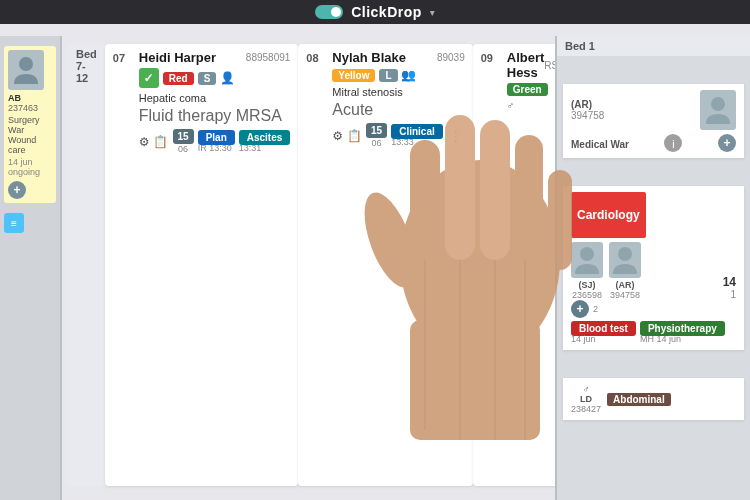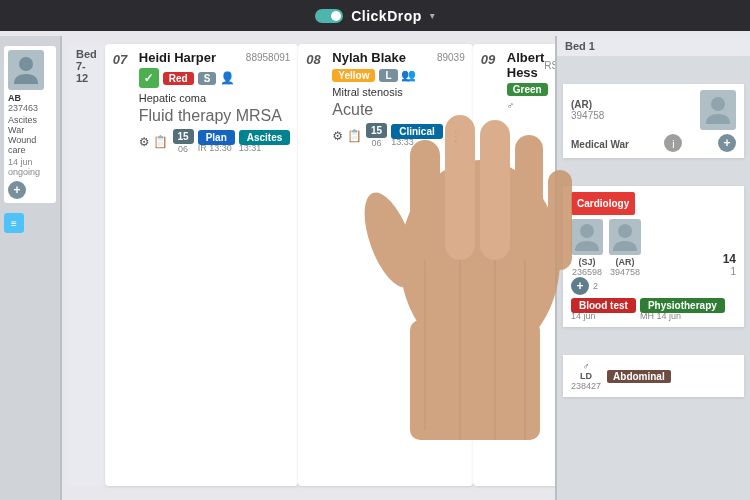--- a/index.html
+++ b/index.html
@@ -18,21 +18,21 @@
       height: 500px;
       background: #e8e8ec;
       position: relative;
       overflow: hidden;
     }
 
     
     .top-bar {
       position: absolute;
       top: 0; left: 0; right: 0;
-      height: 31px;
+      height: 24px;
       background: #2c2c30;
       display: flex;
       align-items: center;
       justify-content: center;
       z-index: 10;
     }
     .top-bar-center {
       display: flex;
       align-items: center;
       gap: 8px;
@@ -94,25 +94,24 @@
       font-weight: 700;
       color: #1a1a1a;
     }
 
     .patient-id {
       font-size: 10px;
       color: #888;
     }
 
     .bed-number {
-      font-size: 13px;
+      font-size: 11px;
       color: #555;
       font-weight: 600;
       min-width: 20px;
-      font-style: italic;
     }
 
     .tags-row {
       display: flex;
       align-items: center;
       gap: 4px;
       margin-bottom: 4px;
     }
 
     .tag {
@@ -257,21 +256,21 @@
       background: #d0d3d8;
       border-right: 2px solid #bbbec3;
       z-index: 5;
       padding: 10px 4px;
       display: flex;
       flex-direction: column;
       gap: 10px;
     }
 
     .partial-patient {
-      background: #ffffff;
+      background: #fef9c3;
       border-radius: 3px;
       padding: 4px;
       font-size: 9px;
       color: #555;
     }
 
     .card-row {
       display: flex;
       gap: 4px;
       align-items: flex-start;
@@ -290,23 +289,23 @@
     .dots-menu {
       font-size: 14px;
       color: #aaa;
       cursor: pointer;
       padding: 0 2px;
     }
 
     .cardiology-tag {
       background: #e53935;
       color: white;
-      font-size: 10px;
-      font-weight: 600;
-      padding: 6px 6px;
+      font-size: 12px;
+      font-weight: 600;
+      padding: 16px 6px;
       border-radius: 2px;
       display: inline-block;
       margin-bottom: 4px;
     }
 
     .abdominal-tag {
       background: #6d4c41;
       color: white;
       font-size: 10px;
       font-weight: 600;
@@ -334,21 +333,21 @@
       <div style="display:flex;align-items:center;gap:3px;margin-bottom:3px;">
         <div class="avatar">
           <svg viewBox="0 0 28 32" fill="#78909c">
             <circle cx="14" cy="10" r="7"></circle>
             <path d="M2 30 Q2 20 14 20 Q26 20 26 30Z"></path>
           </svg>
         </div>
       </div>
       <div style="font-size:9px;font-weight:700;color:#333;">AB</div>
       <div style="font-size:9px;color:#666;">237463</div>
-      <div style="font-size:9px;color:#555;margin-top:2px;">Ascites War</div>
+      <div style="font-size:9px;color:#555;margin-top:2px;">Surgery War</div>
       <div style="font-size:9px;color:#555;">Wound care</div>
       <div style="font-size:9px;color:#888;margin-top:2px;">14 jun</div>
       <div style="font-size:9px;color:#888;">ongoing</div>
       <div class="plus-btn" style="margin-top:4px;">+</div>
     </div>
     <div style="background:#4fc3f7;width:20px;height:20px;border-radius:3px;display:flex;align-items:center;justify-content:center;">
       <span style="color:white;font-size:10px;">≡</span>
     </div>
   </div>
 

